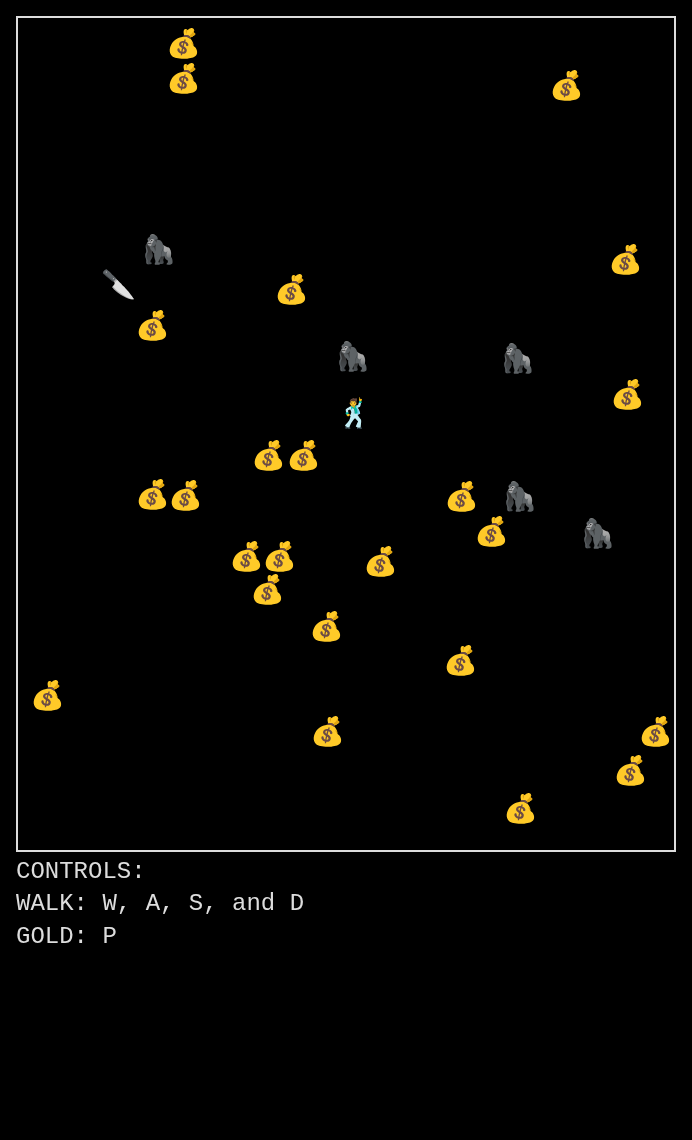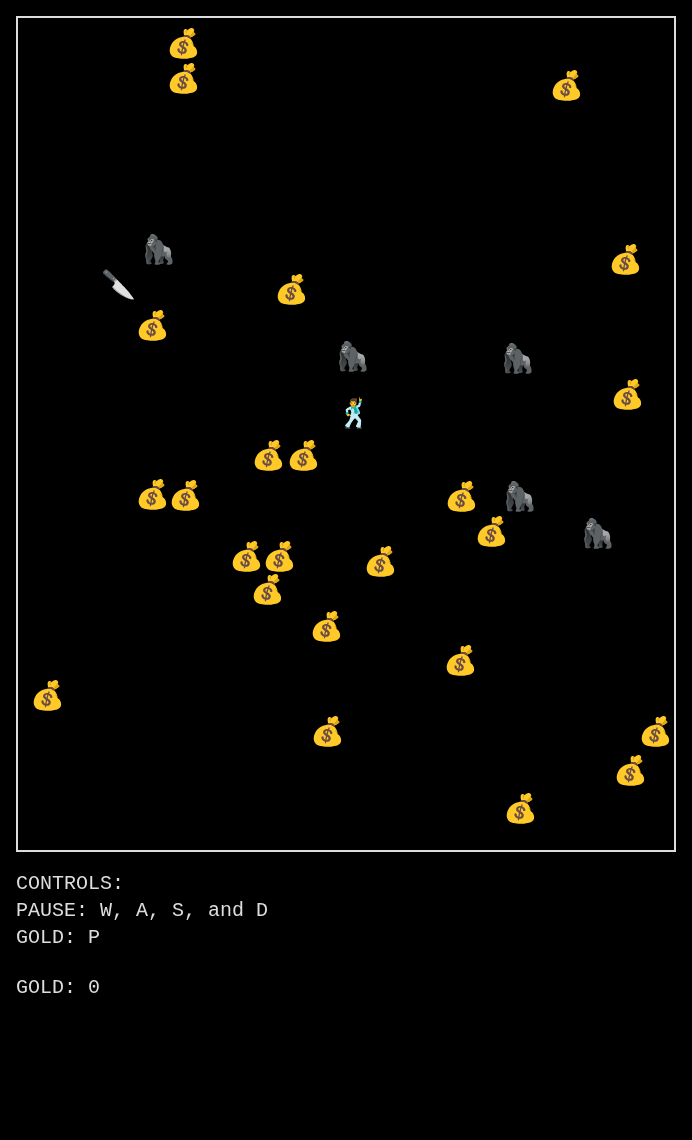--- a/index.html
+++ b/index.html
@@ -24,22 +24,22 @@
       background: #000;
     }
     .entity {
       position: absolute;
       font-size: 28px;
       line-height: 1;
       transform: translate(-50%, -50%);
       user-select: none;
     }
     .info-panel {
-      margin-top: 18px;
-      font-size: 20px;
+      margin-top: 4px;
+      font-size: 24px;
       line-height: 1.35;
     }
     .info-line {
       white-space: pre;
     }
     .blank-line {
       height: 23px;
     }
   </style>
 </head>
@@ -74,17 +74,16 @@
     <span class="entity" style="left: 443px; top: 645px;">💰</span>
     <span class="entity" style="left: 30px; top: 680px;">💰</span>
     <span class="entity" style="left: 310px; top: 716px;">💰</span>
     <span class="entity" style="left: 638px; top: 716px;">💰</span>
     <span class="entity" style="left: 613px; top: 755px;">💰</span>
     <span class="entity" style="left: 503px; top: 793px;">💰</span>
   </div>
 
 <div class="info-panel">
   <div class="info-line">CONTROLS:</div>
-  <div class="info-line"><span>PAUSE: </span><span>W, A, S, and D</span></div>
+  <div class="info-line"><span>WALK: </span><span>W, A, S, and D</span></div>
   <div class="info-line"><span>GOLD: </span><span>P</span></div>
   <div class="blank-line"></div>
-  <div class="info-line"><span>GOLD: </span><span>0</span></div>
 </div>
 
 </body></html>

